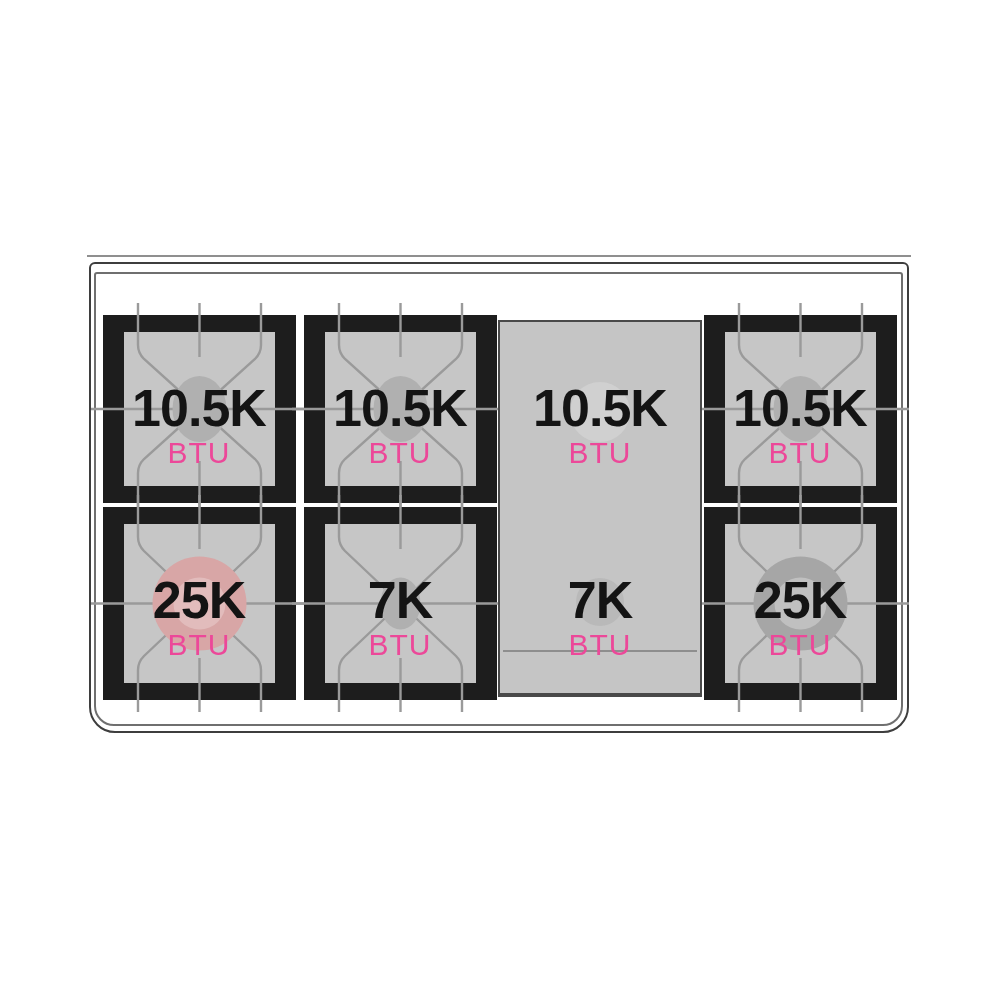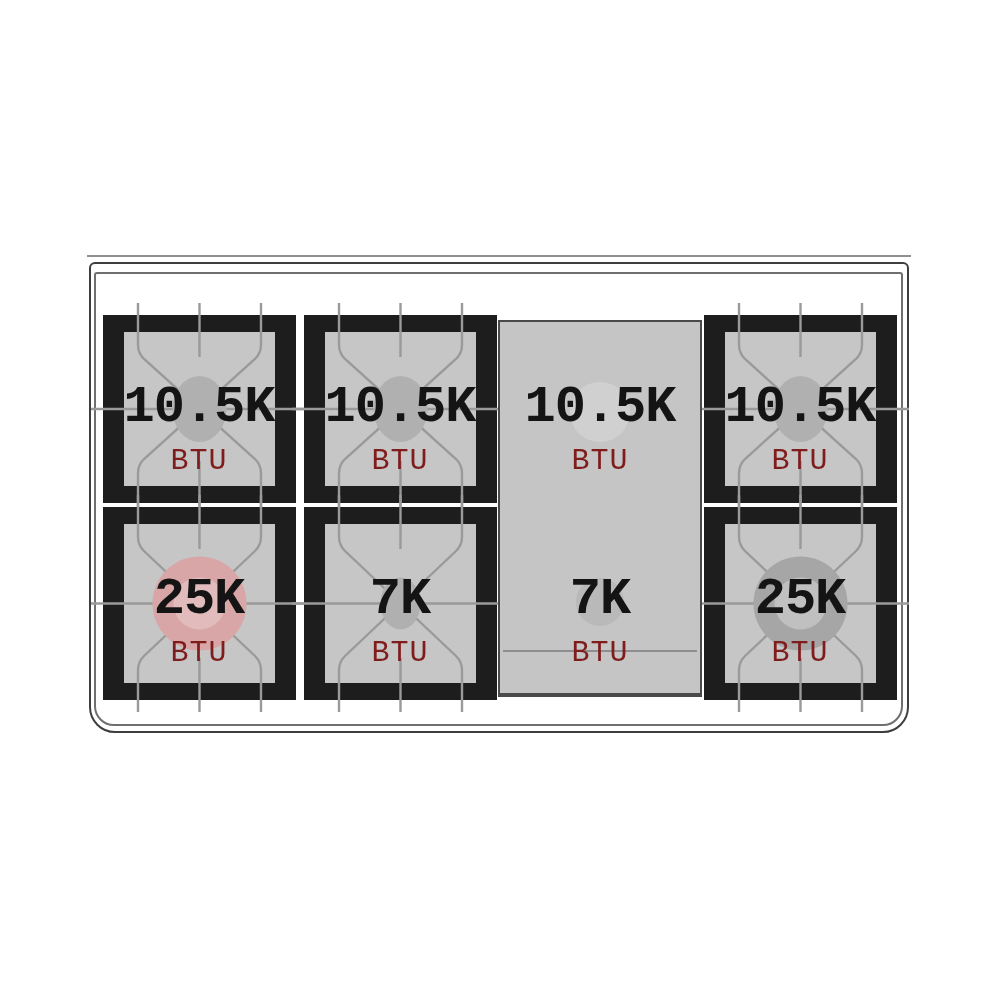--- a/index.html
+++ b/index.html
@@ -1,17 +1,17 @@
 <!DOCTYPE html>
 <html><head>
 <meta charset="utf-8">
 <style>
   html,body{margin:0;padding:0;background:#ffffff;}
   .stage{position:relative;width:1000px;height:1000px;background:#ffffff;overflow:hidden;
-         font-family:Liberation Mono, monospace;}
+         font-family:Liberation Sans, sans-serif;}
 
   
   .trim-line{position:absolute;left:87px;top:255px;width:824px;height:2px;background:#8f8f8f;}
 
   
   .panel{position:absolute;left:89px;top:262px;width:820px;height:471px;box-sizing:border-box;
          border:2px solid #3e3e3e;border-radius:6px 6px 26px 26px;background:#ffffff;}
   .panel-inner-line{position:absolute;left:3px;right:4px;top:8px;bottom:5px;
          border:2px solid #6f6f6f;border-radius:3px 3px 20px 20px;}
 
@@ -22,21 +22,21 @@
 
   
   .griddle{position:absolute;left:498px;top:320px;width:204px;height:377px;box-sizing:border-box;
            border:2px solid #4a4a4a;border-bottom-width:4px;z-index:2;}
   .griddle svg{overflow:visible;display:block;}
   .griddle-line{position:absolute;left:3px;right:3px;top:328px;height:2px;background:#8e8e8e;}
 
   
   .burner-label{position:absolute;width:200px;text-align:center;z-index:3;}
   .burner-label .val{font-size:52px;font-weight:bold;line-height:52px;letter-spacing:-1px;color:#141414;}
-  .burner-label .unit-txt{font-size:30px;font-weight:400;line-height:35px;letter-spacing:1px;color:#7f1d1d;margin-top:10px;}
+  .burner-label .unit-txt{font-size:30px;font-weight:400;line-height:35px;letter-spacing:1px;color:#ec4899;margin-top:1px;}
 </style>
 </head>
 <body>
 
 <div class="stage">
 
   <div class="trim-line"></div>
 
   <div class="panel">
     <div class="panel-inner-line"></div>

